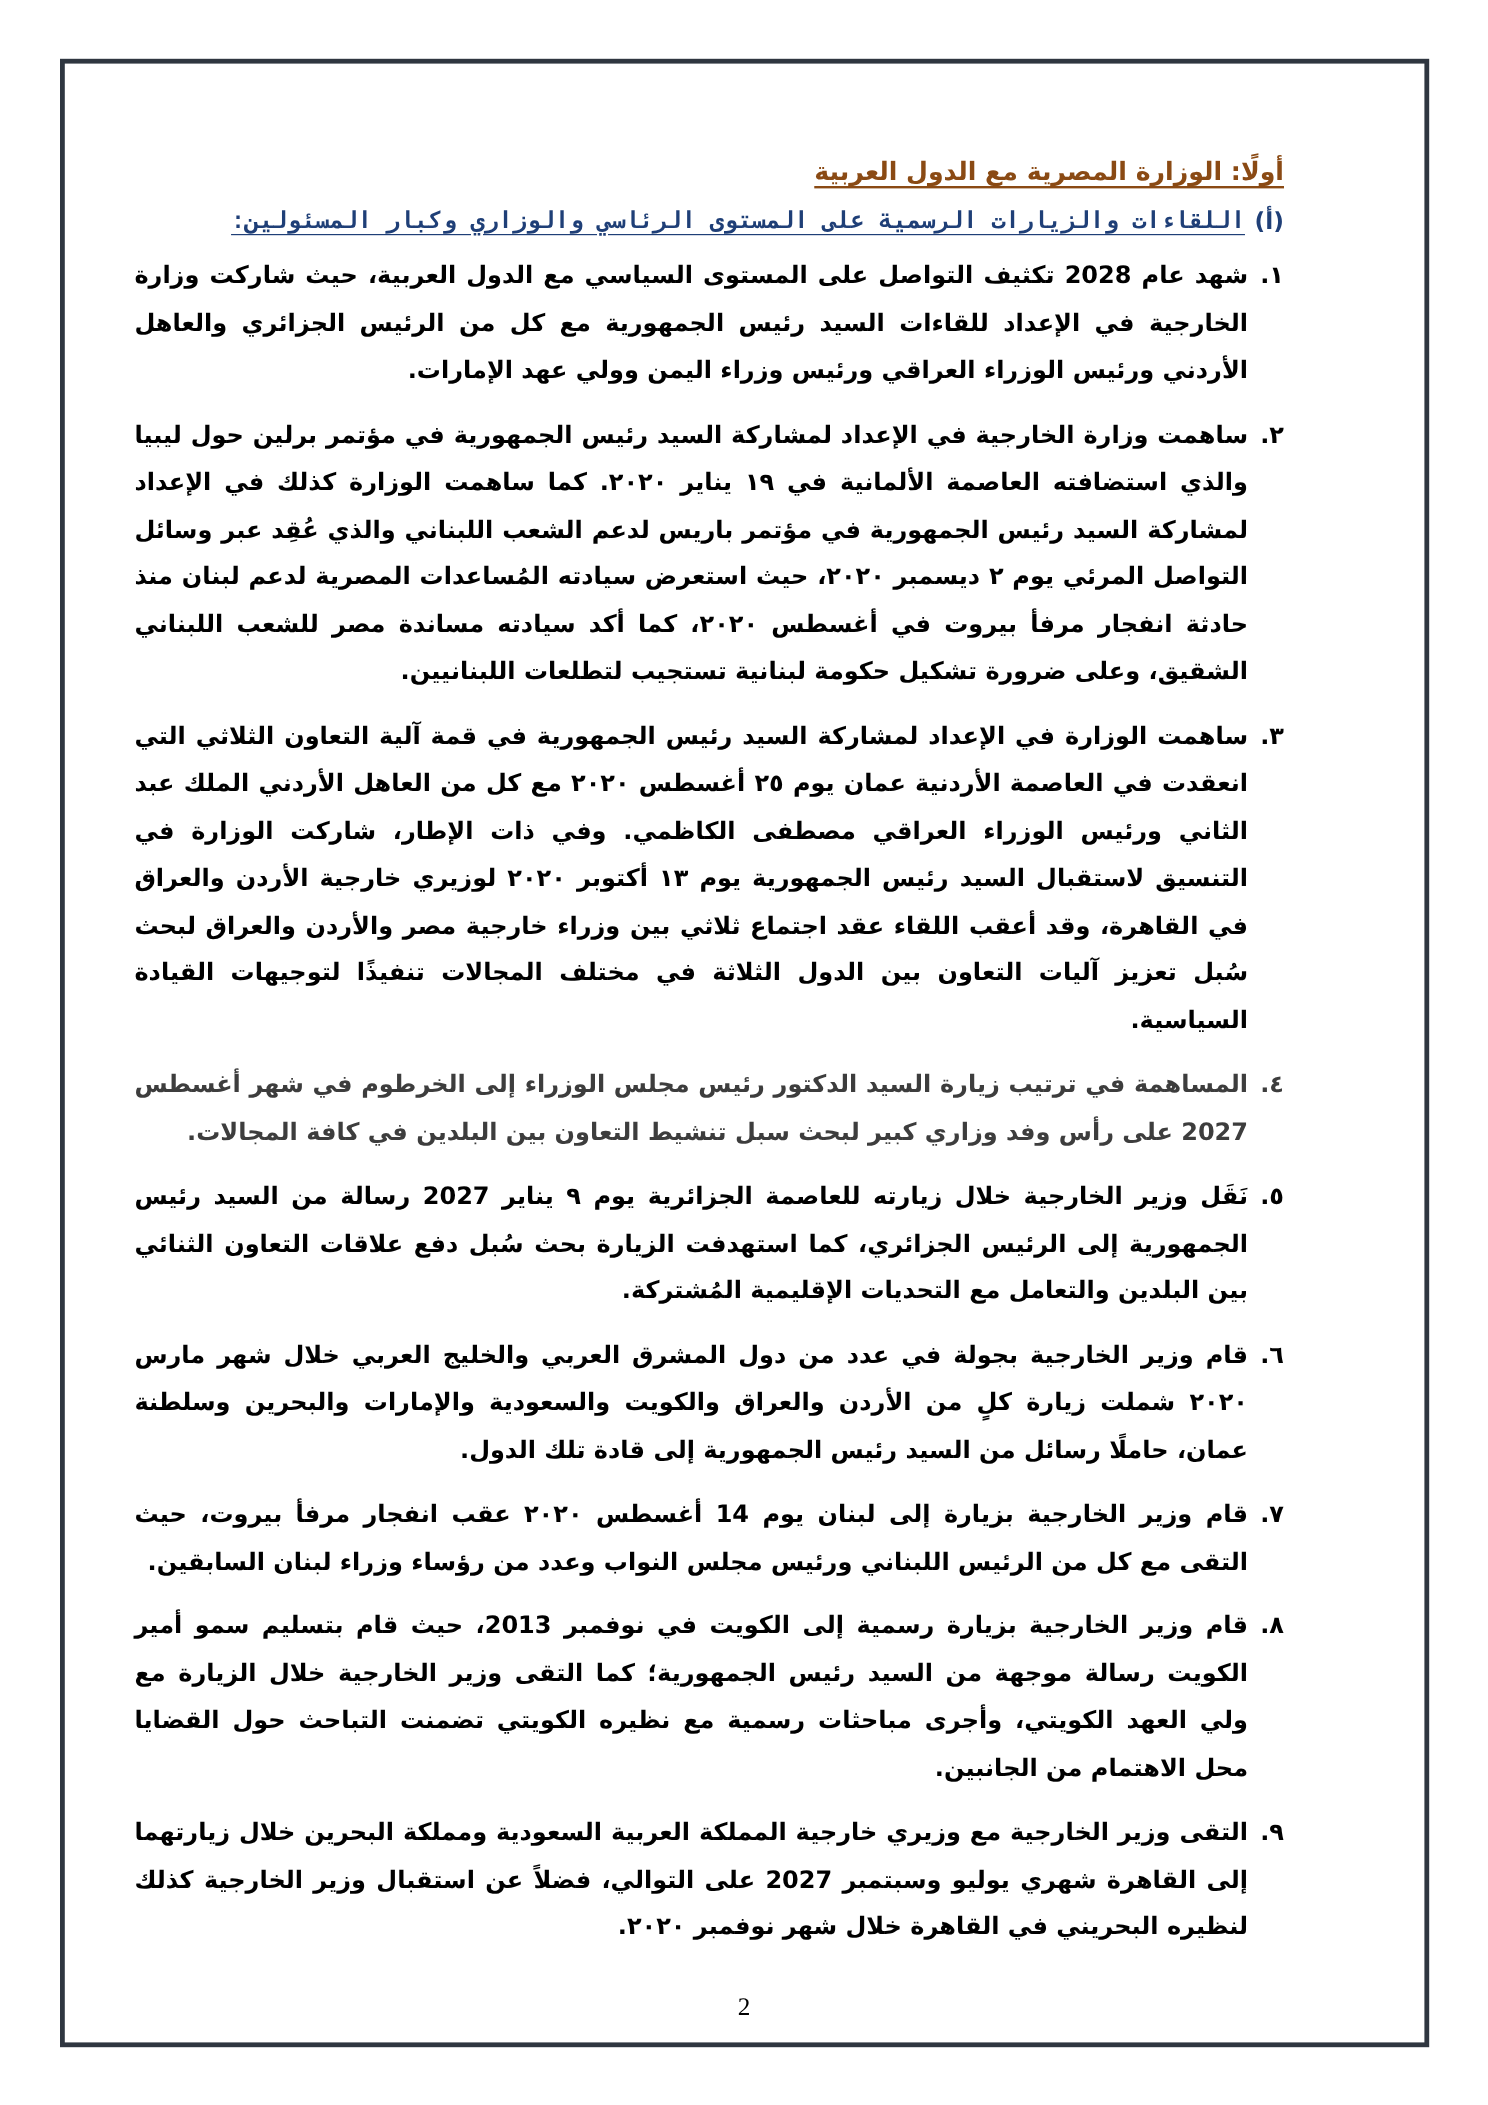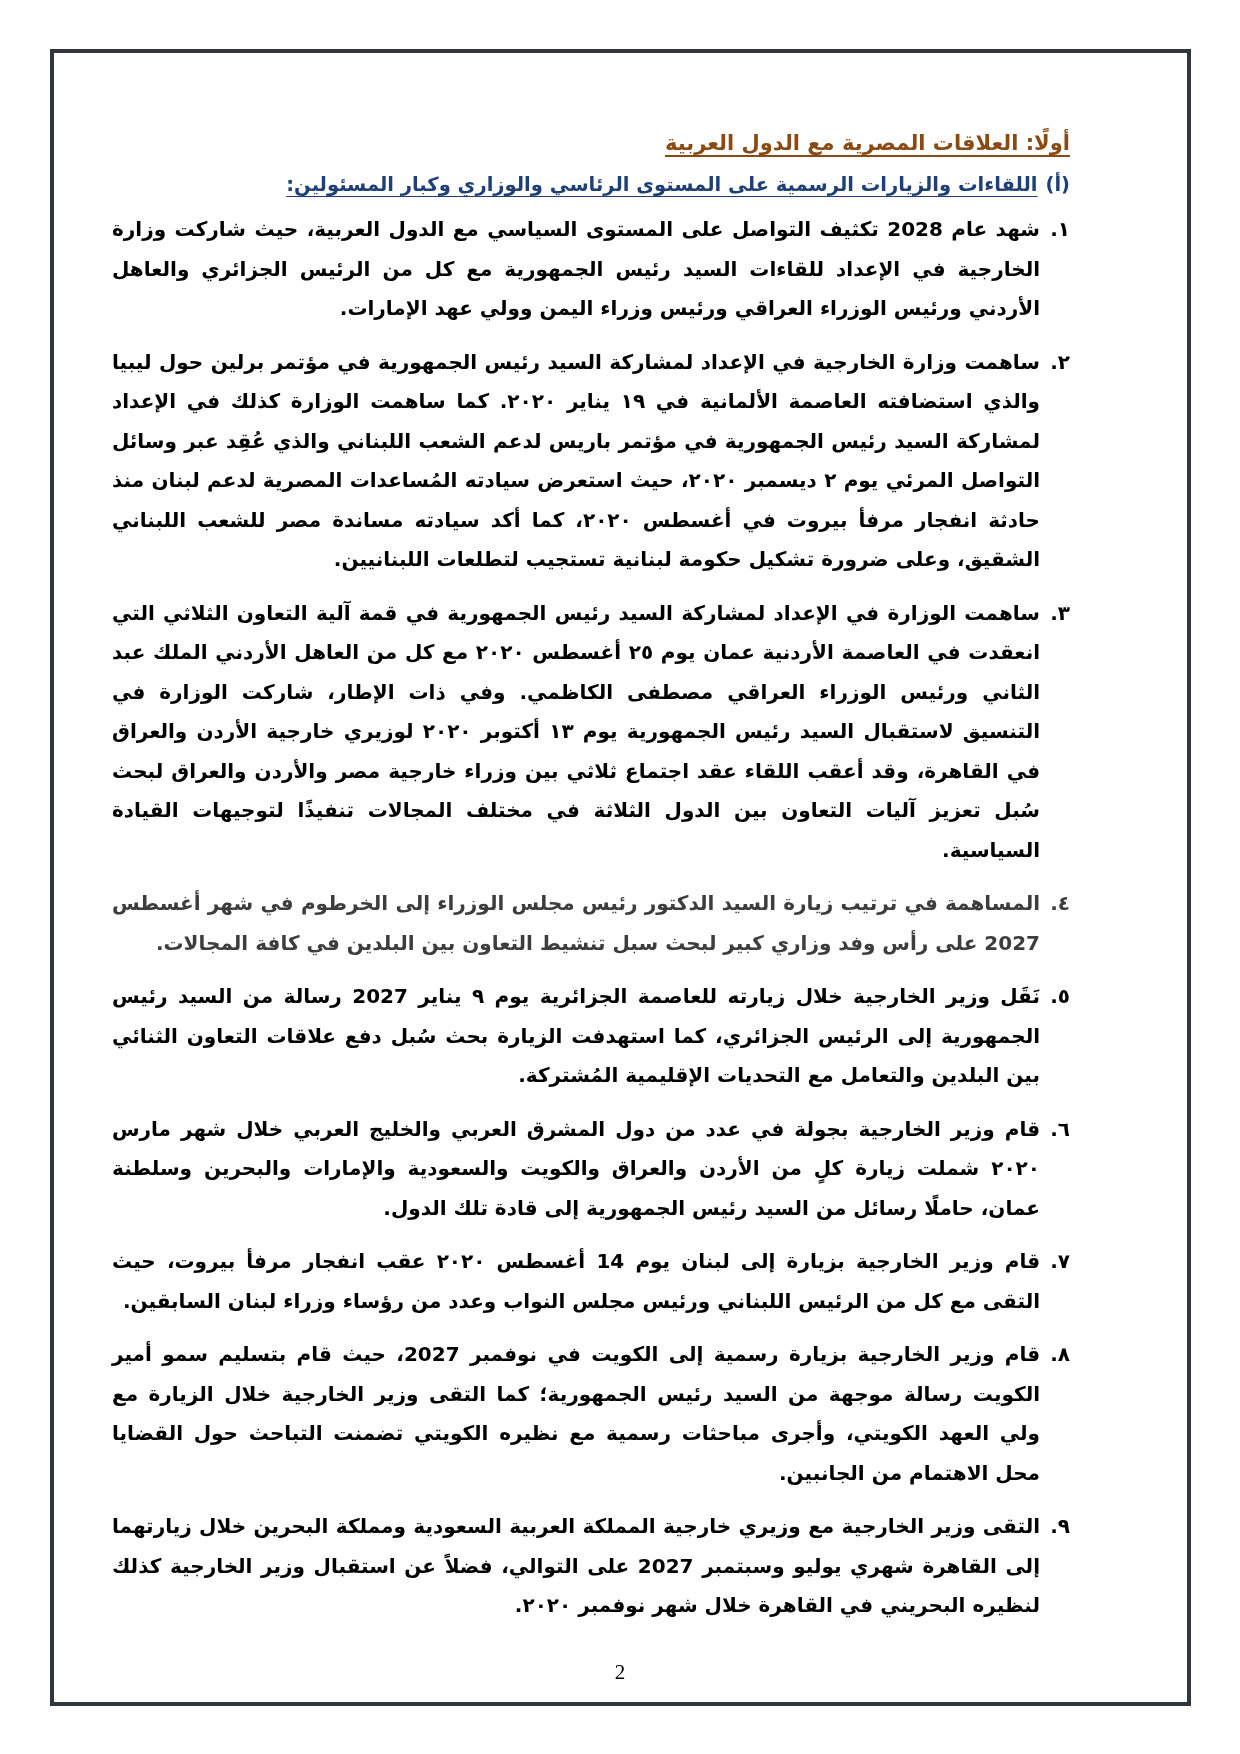--- a/index.html
+++ b/index.html
@@ -45,20 +45,21 @@
       font-size: 19.5px;
       color: #1f3f77;
       line-height: 30px;
       margin-bottom: 10px;
       display: flex;
       gap: 8px;
     }
     .subsection-title .label {
       text-decoration: underline;
       text-underline-offset: 5px;
+      font-family: Liberation Mono, monospace;
     }
     ol.items {
       list-style: none;
     }
     .item {
       display: flex;
       flex-direction: row;
       font-weight: bold;
       font-size: 20px;
       line-height: 39.5px;
@@ -84,21 +85,21 @@
       font-family: "Liberation Serif", "DejaVu Serif", serif;
       font-size: 21px;
     }
   </style>
 </head>
 <body>
 
 <div class="page-frame"></div>
 
 <div class="content">
-  <h1 class="section-title">أولًا: العلاقات المصرية مع الدول العربية</h1>
+  <h1 class="section-title">أولًا: الوزارة المصرية مع الدول العربية</h1>
 
   <h2 class="subsection-title">
     <span>(أ)</span>
     <span class="label">اللقاءات والزيارات الرسمية على المستوى الرئاسي والوزاري وكبار المسئولين:</span>
   </h2>
 
   <ol class="items">
     <li class="item">
       <span class="num">١.</span>
       <span class="text">شهد عام 2028 تكثيف التواصل على المستوى السياسي مع الدول العربية، حيث شاركت وزارة الخارجية في الإعداد للقاءات السيد رئيس الجمهورية مع كل من الرئيس الجزائري والعاهل الأردني ورئيس الوزراء العراقي ورئيس وزراء اليمن وولي عهد الإمارات.</span>
@@ -122,21 +123,21 @@
     <li class="item">
       <span class="num">٦.</span>
       <span class="text">قام وزير الخارجية بجولة في عدد من دول المشرق العربي والخليج العربي خلال شهر مارس ٢٠٢٠ شملت زيارة كلٍ من الأردن والعراق والكويت والسعودية والإمارات والبحرين وسلطنة عمان، حاملًا رسائل من السيد رئيس الجمهورية إلى قادة تلك الدول.</span>
     </li>
     <li class="item">
       <span class="num">٧.</span>
       <span class="text">قام وزير الخارجية بزيارة إلى لبنان يوم 14 أغسطس ٢٠٢٠ عقب انفجار مرفأ بيروت، حيث التقى مع كل من الرئيس اللبناني ورئيس مجلس النواب وعدد من رؤساء وزراء لبنان السابقين.</span>
     </li>
     <li class="item">
       <span class="num">٨.</span>
-      <span class="text">قام وزير الخارجية بزيارة رسمية إلى الكويت في نوفمبر 2027، حيث قام بتسليم سمو أمير الكويت رسالة موجهة من السيد رئيس الجمهورية؛ كما التقى وزير الخارجية خلال الزيارة مع ولي العهد الكويتي، وأجرى مباحثات رسمية مع نظيره الكويتي تضمنت التباحث حول القضايا محل الاهتمام من الجانبين.</span>
+      <span class="text">قام وزير الخارجية بزيارة رسمية إلى الكويت في نوفمبر 2013، حيث قام بتسليم سمو أمير الكويت رسالة موجهة من السيد رئيس الجمهورية؛ كما التقى وزير الخارجية خلال الزيارة مع ولي العهد الكويتي، وأجرى مباحثات رسمية مع نظيره الكويتي تضمنت التباحث حول القضايا محل الاهتمام من الجانبين.</span>
     </li>
     <li class="item">
       <span class="num">٩.</span>
       <span class="text">التقى وزير الخارجية مع وزيري خارجية المملكة العربية السعودية ومملكة البحرين خلال زيارتهما إلى القاهرة شهري يوليو وسبتمبر 2027 على التوالي، فضلاً عن استقبال وزير الخارجية كذلك لنظيره البحريني في القاهرة خلال شهر نوفمبر ٢٠٢٠.</span>
     </li>
   </ol>
 </div>
 
 <div class="page-number-abs">2</div>
 

